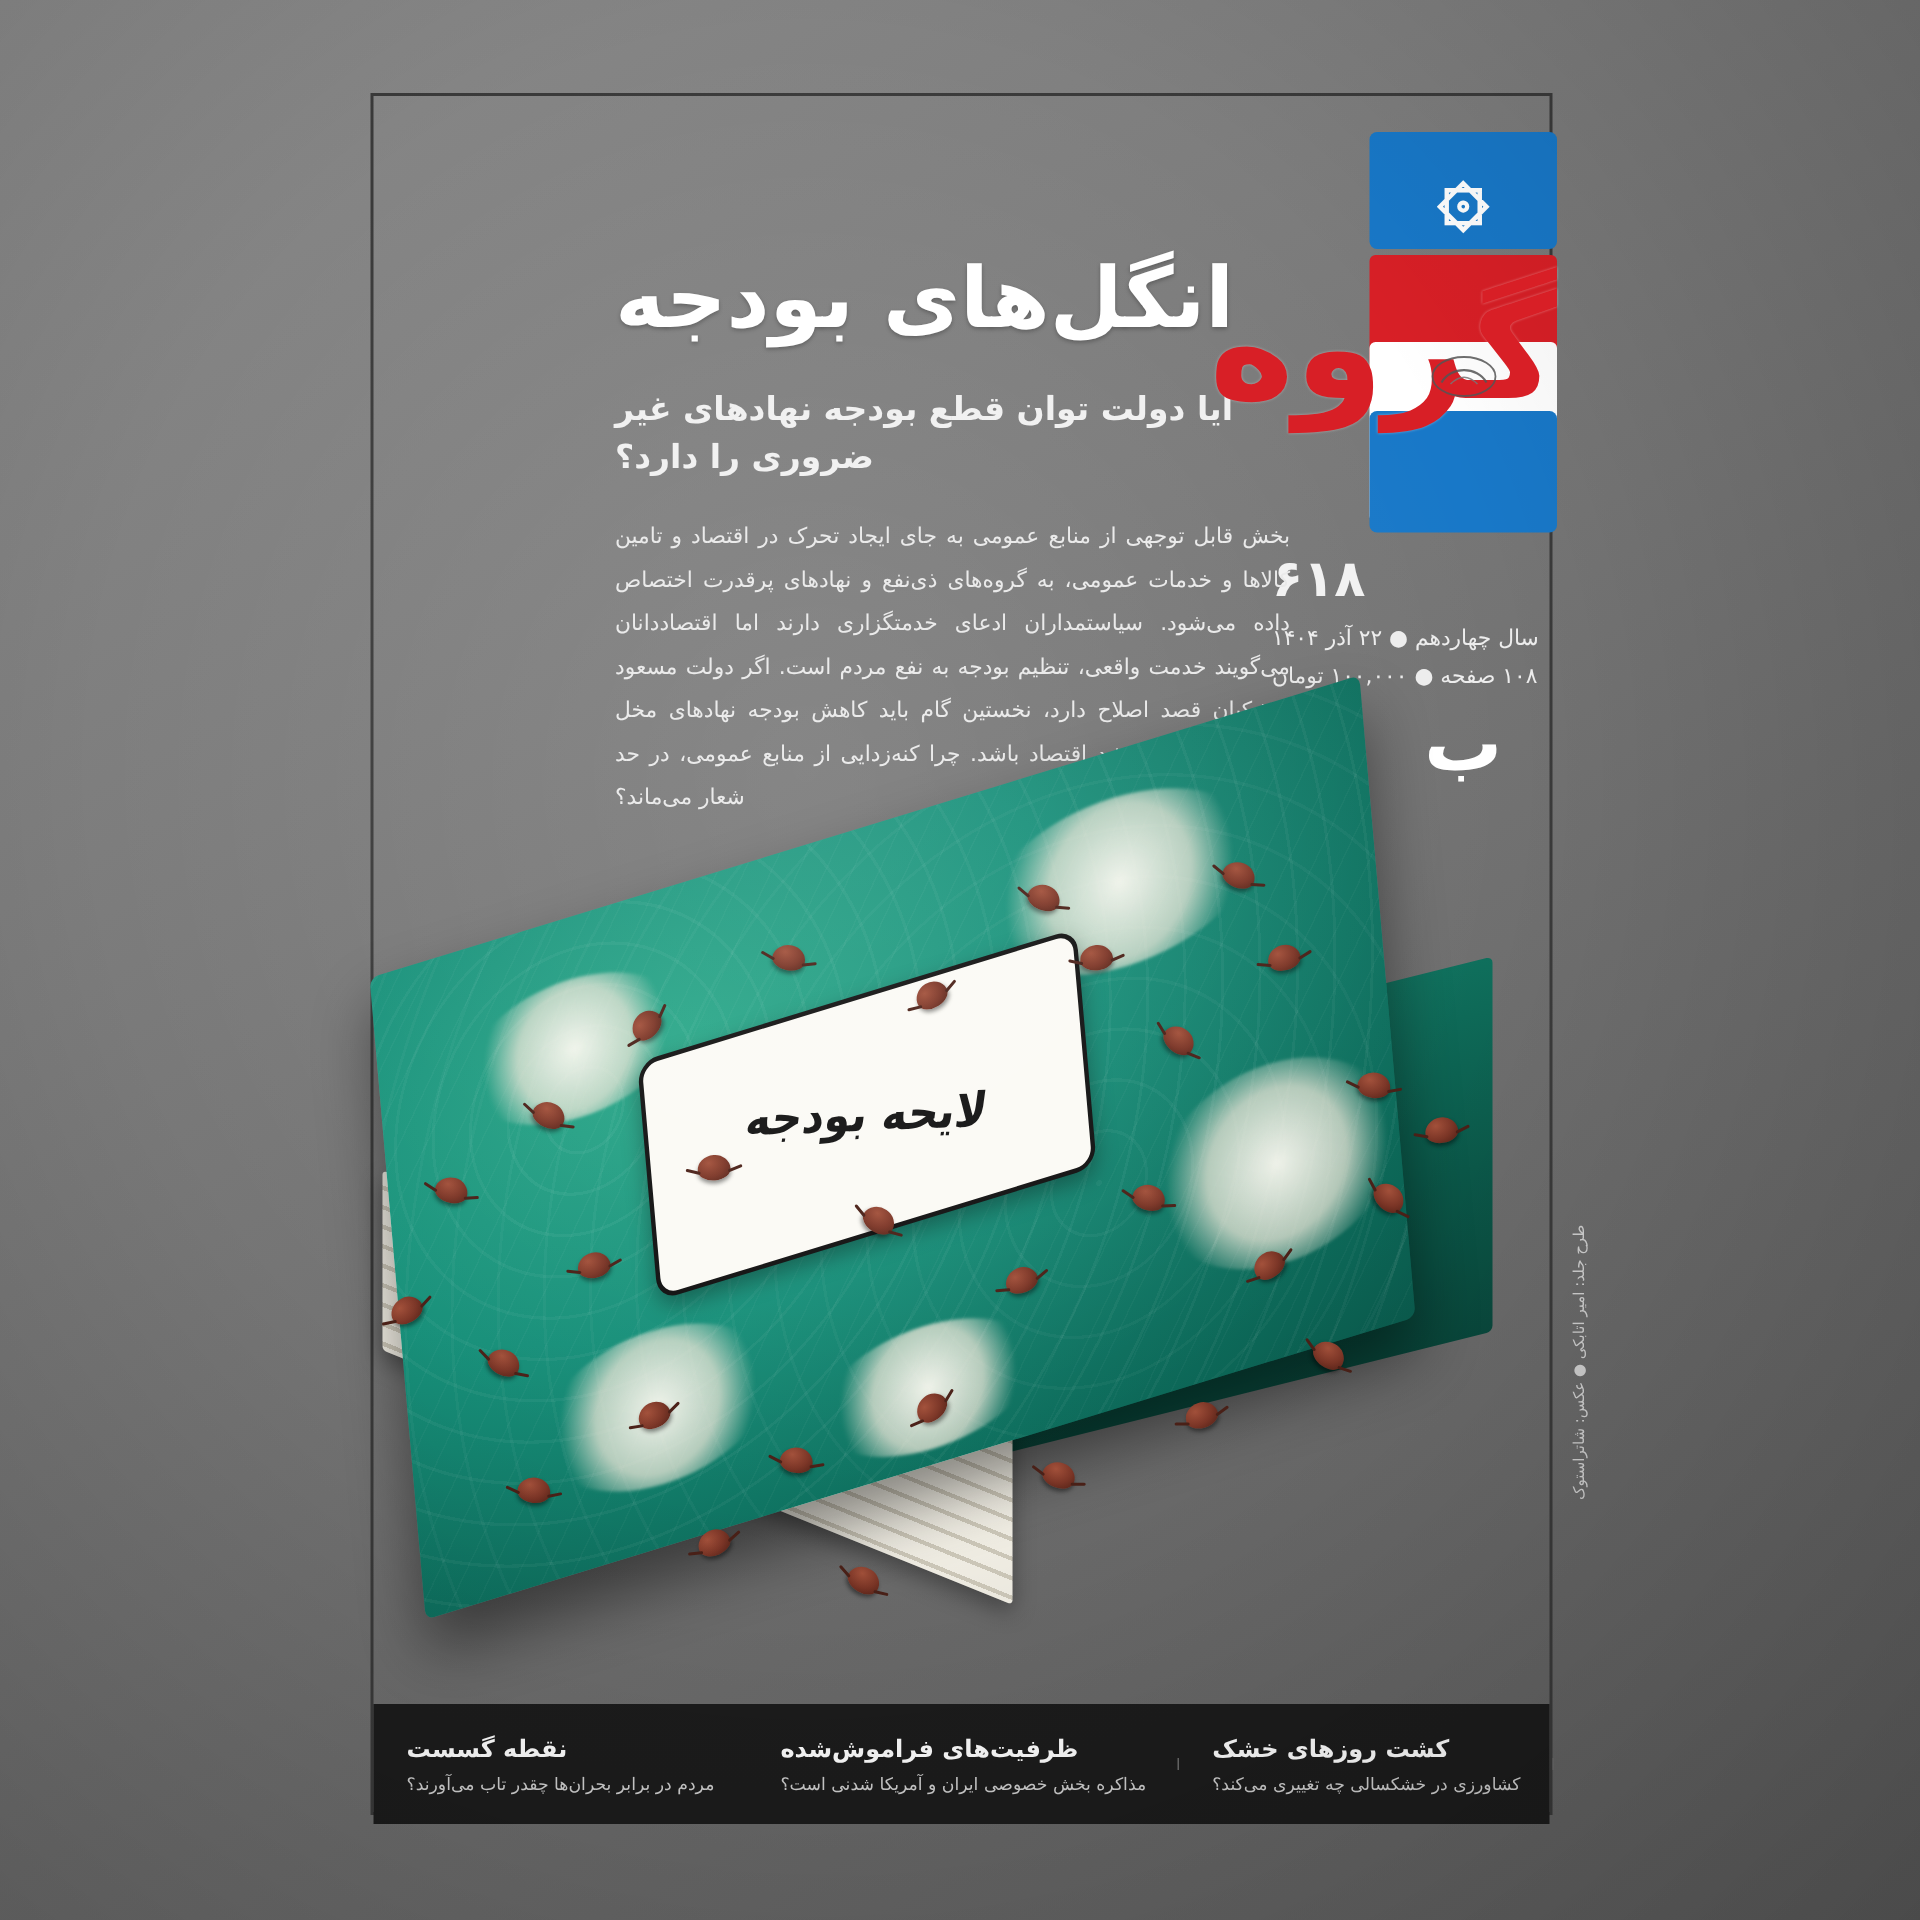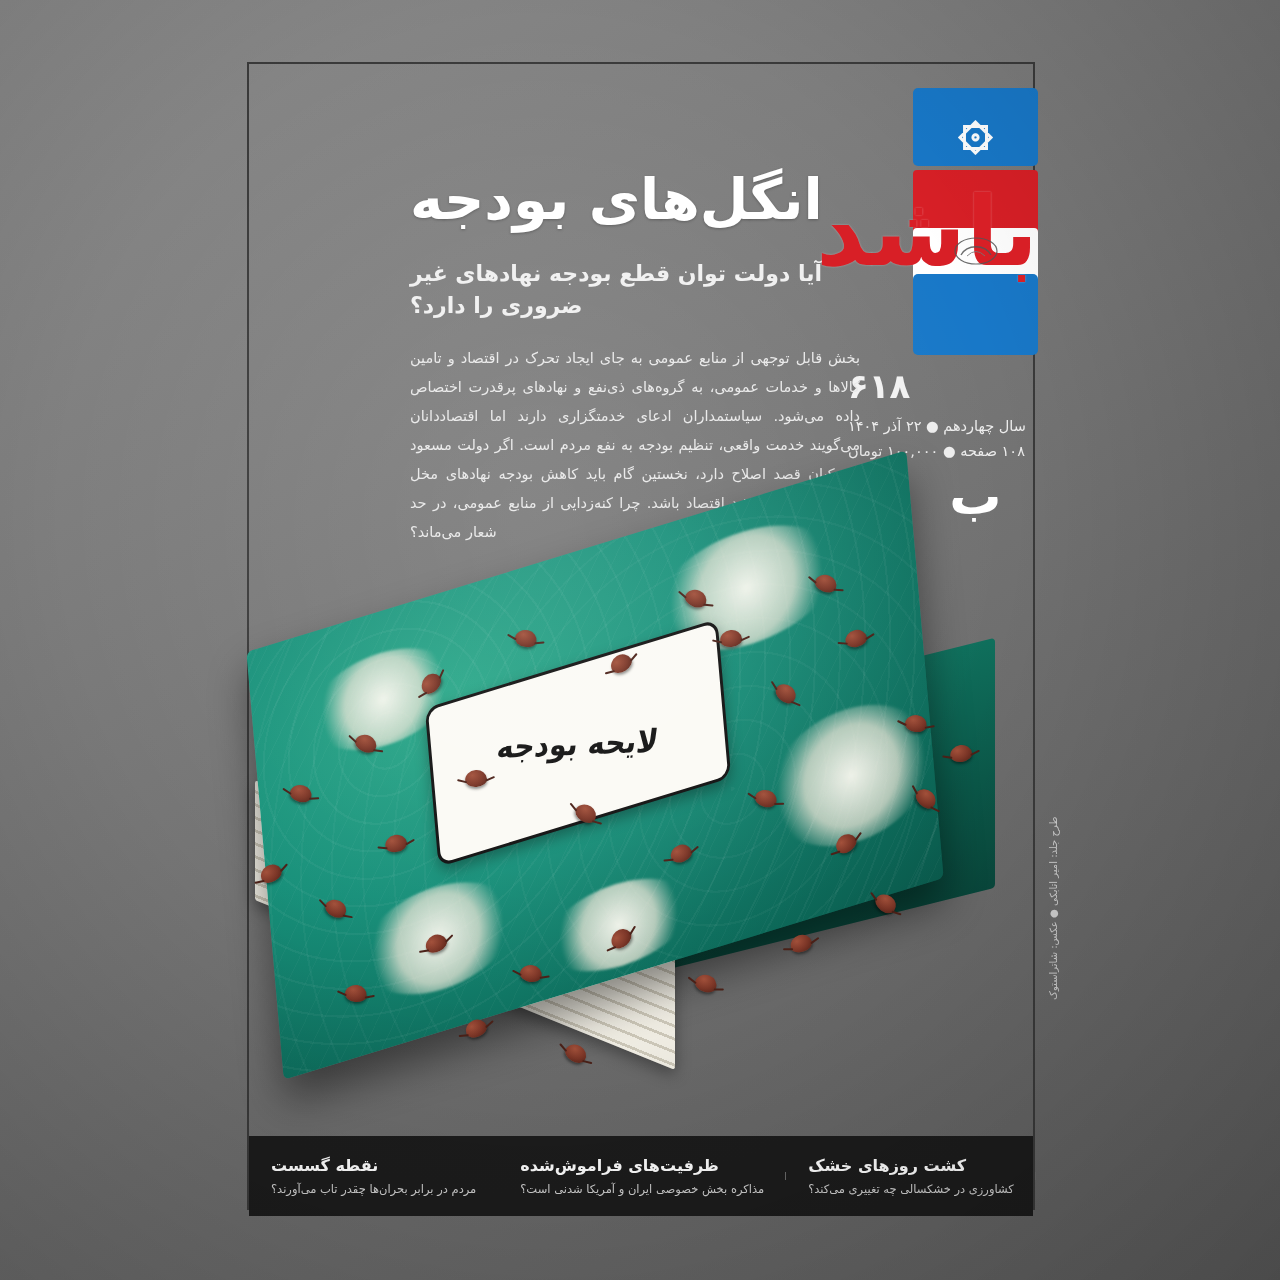--- a/index.html
+++ b/index.html
@@ -352,21 +352,21 @@
 
   <div class="masthead">
     <div class="mh-block mh-top">
       <div class="mh-glyph mh-g-top">۞</div>
     </div>
     <div class="mh-block mh-mid"></div>
     <div class="mh-block mh-white"></div>
     <div class="mh-block mh-bottom">
       <div class="mh-glyph mh-g-bottom">ب</div>
     </div>
-    <div class="mh-word">باشد</div>
+    <div class="mh-word">گروه</div>
     <svg class="mh-seal" viewBox="0 0 46 30" aria-hidden="true">
       <ellipse cx="23" cy="15" rx="21" ry="13" fill="none" stroke="#555" stroke-width="1.2"></ellipse>
       <path d="M8 19 C14 8, 32 8, 38 19" fill="none" stroke="#555" stroke-width="1.4"></path>
       <path d="M14 20 q9 -9 18 0" fill="none" stroke="#777" stroke-width="1"></path>
     </svg>
   </div>
 
   <div class="issue">
     <div class="issue-number">۶۱۸</div>
     <div class="issue-line">سال چهاردهم ● ۲۲ آذر ۱۴۰۴</div>

